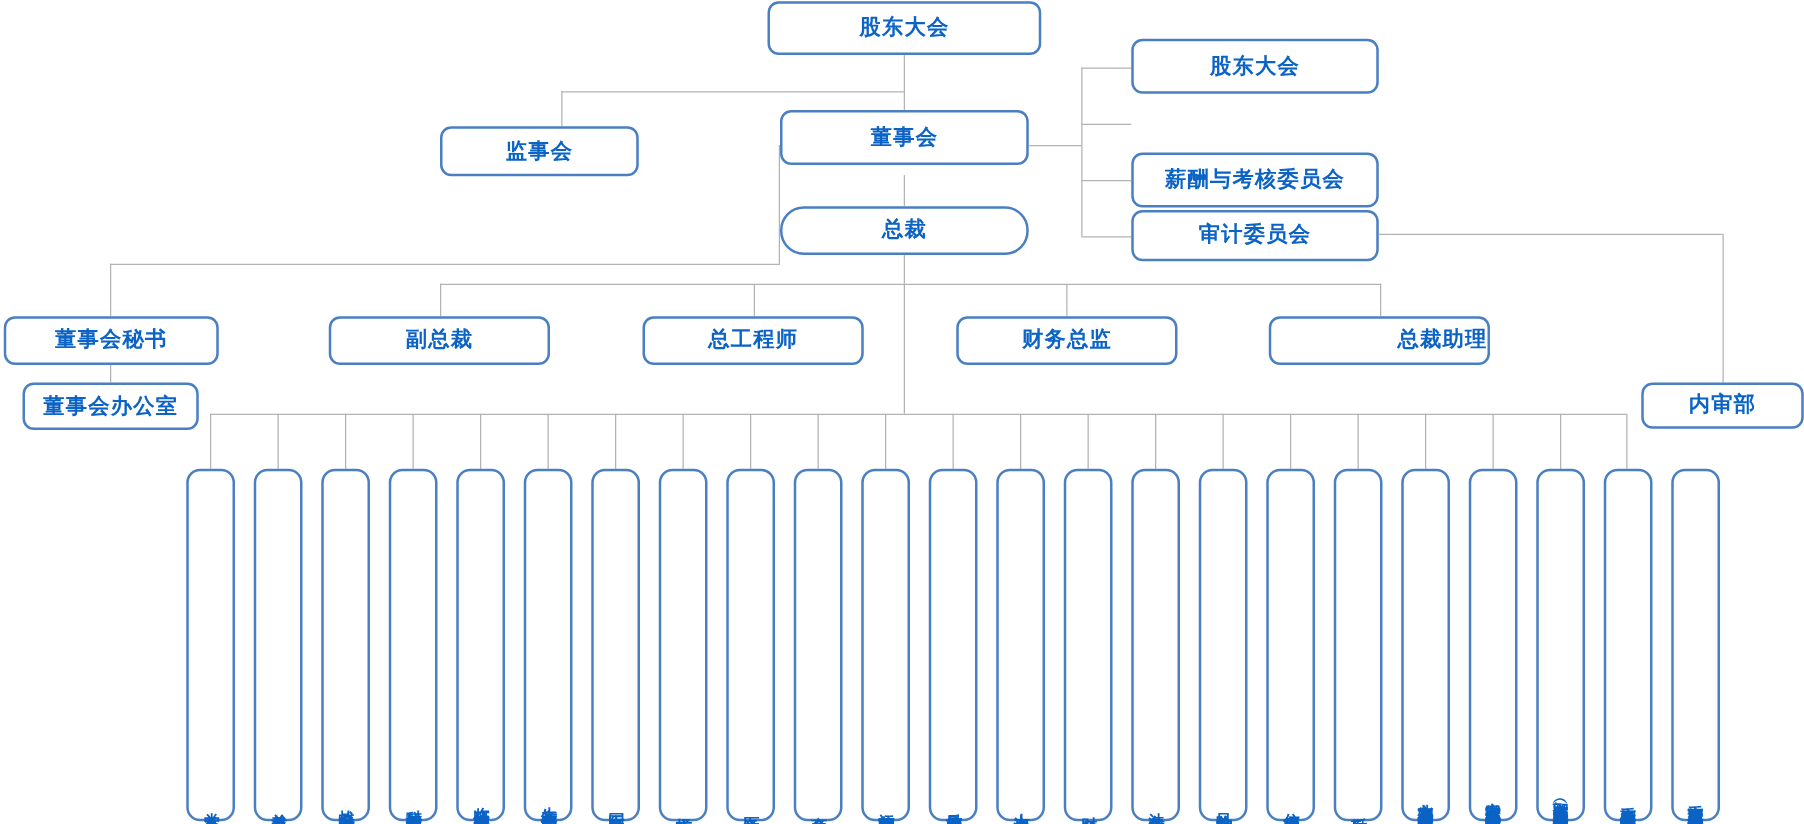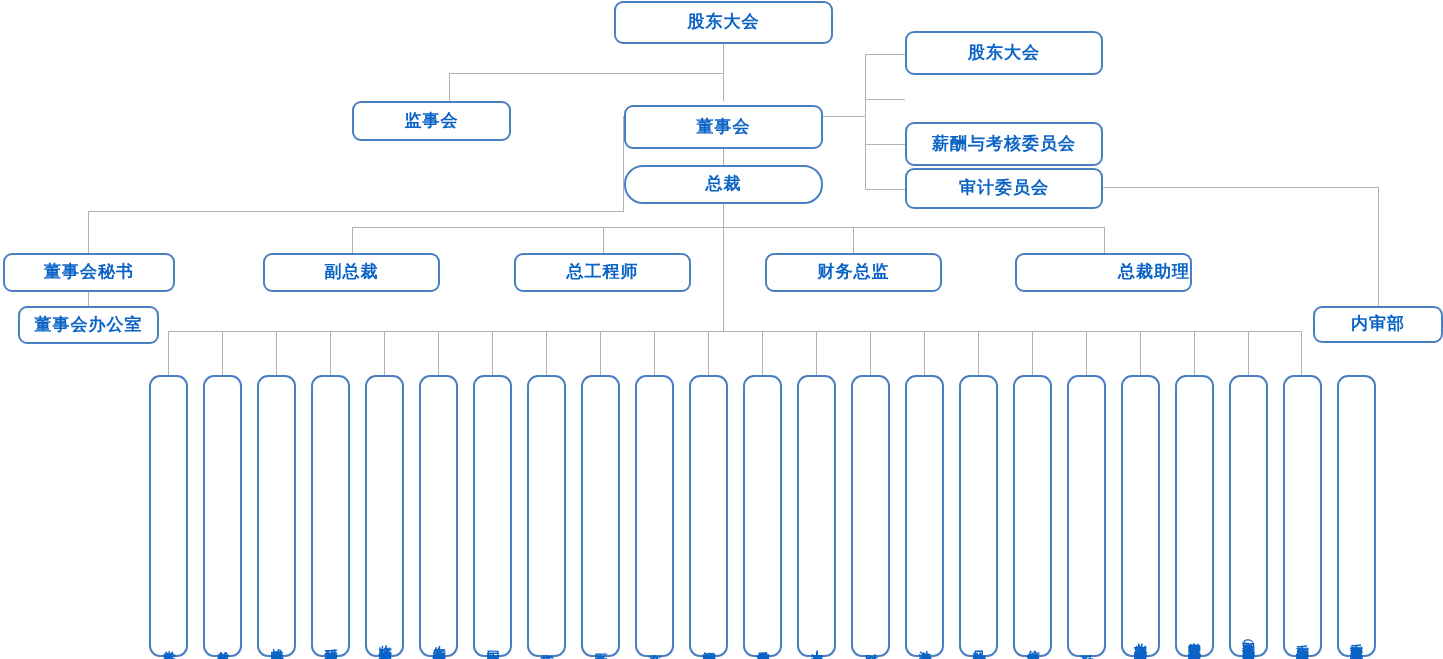--- a/index.html
+++ b/index.html
@@ -109,21 +109,21 @@
   <div class="ln v" style="left:1301px;top:331px;height:44px;"></div>
 
   <div class="box h-box" style="left:614px;top:1px;width:219px;height:43px;">
     <span>股东大会</span>
   </div>
 
   <div class="box h-box" style="left:352px;top:101px;width:159px;height:40px;">
     <span>监事会</span>
   </div>
 
-  <div class="box h-box" style="left:624px;top:105px;width:199px;height:44px;">
+  <div class="box h-box" style="left:624px;top:88px;width:199px;height:44px;">
     <span>董事会</span>
   </div>
 
   <div class="box h-box" style="left:624px;top:165px;width:199px;height:39px;border-radius:19px;">
     <span>总裁</span>
   </div>
 
   <div class="box h-box" style="left:905px;top:31px;width:198px;height:44px;">
     <span>股东大会</span>
   </div>

